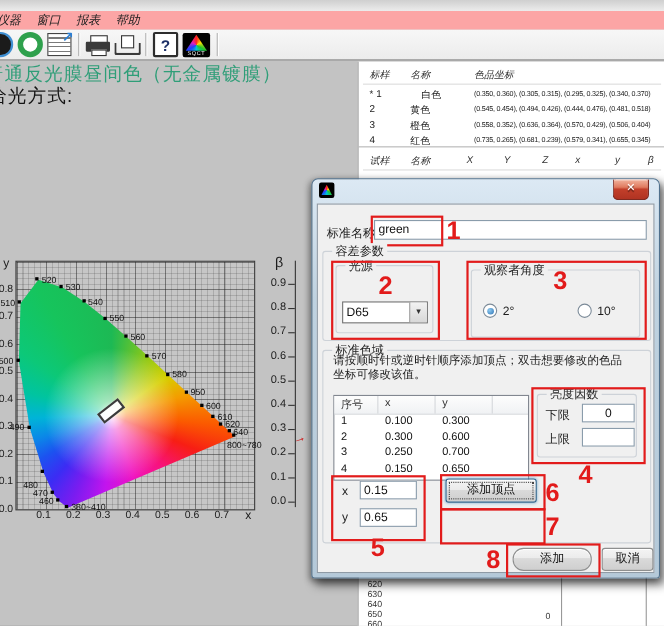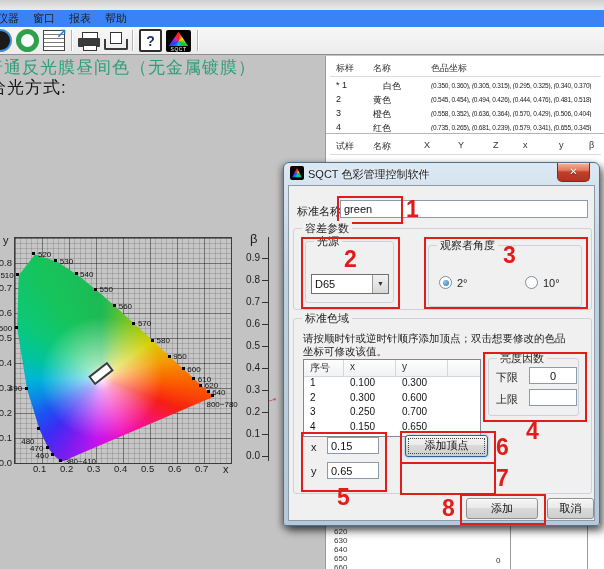--- a/index.html
+++ b/index.html
@@ -1,21 +1,21 @@
 <!DOCTYPE html>
 <html><head>
 <meta charset="utf-8">
 <style>
   html,body{margin:0;padding:0;background:#555;}
   .screen{position:relative;width:604px;height:569px;overflow:hidden;background:#c3c3c3;
           font-family:"Liberation Sans","DejaVu Sans",sans-serif;color:#111;}
   .abs{position:absolute;}
   
   .win-top{left:0;top:0;width:604px;height:10px;background:linear-gradient(#cicic i,#ededed);background:linear-gradient(#cfcfcf,#ececec);}
-  .menubar{left:0;top:10px;width:604px;height:17px;background:#3b82f6;display:flex;align-items:center;}
+  .menubar{left:0;top:10px;width:604px;height:17px;background:#fca5a5;display:flex;align-items:center;font-style:italic;}
   .menu-item{font-size:11px;color:#222;padding:1px 7px;white-space:nowrap;}
   .menu-item:first-child{margin-left:-10px;}
   .toolbar{left:0;top:27px;width:604px;height:27px;background:linear-gradient(#f7f7f7,#ececec);
            border-bottom:1px solid #8f8f8f;display:flex;align-items:center;}
   .tb-sep{width:1px;height:21px;background:#b3b3b3;margin:0 4px;box-shadow:1px 0 0 #fff;}
   .ico{position:relative;margin:0 2px;flex:none;}
   .ico-c1{width:19px;height:19px;border-radius:50%;background:#1b1b1b;border:2px solid #3f8fd2;margin-left:-11px;}
   .ico-c2{width:13px;height:13px;border-radius:50%;background:#fff;border:5px solid #2fa14d;}
   .ico-doc{width:20px;height:19px;background:#fff;border:1px solid #444;
            background-image:repeating-linear-gradient(to bottom,transparent 0 3px,#7a7a7a 3px 4px);}
@@ -32,21 +32,21 @@
   .mini-logo{background:#000;border-radius:2px;overflow:hidden;}
   .ico-sqct{width:25px;height:22px;}
   .logo-tri{position:absolute;inset:1px;background:conic-gradient(from 0deg,#ff2020,#ffe000,#20c030,#00c8d0,#2040ff,#e020c0,#ff2020);
             clip-path:polygon(50% 6%,92% 78%,8% 78%);}
   .logo-txt{position:absolute;left:0;right:0;bottom:0;text-align:center;font-size:5px;color:#fff;line-height:6px;letter-spacing:.5px;}
   
   .h-green{font-size:17px;color:#2f9e78;white-space:nowrap;letter-spacing:1px;}
   .h-sub{font-size:17px;color:#141414;white-space:nowrap;letter-spacing:1px;}
   
   .right-panel{left:325px;top:56px;width:279px;height:513px;background:#fff;border-left:1px solid #9a9a9a;}
-  .tbl-head{position:absolute;font-size:9px;color:#333;white-space:nowrap;}
+  .tbl-head{position:absolute;font-size:9px;color:#333;white-space:nowrap;font-style:italic;}
   .tbl-cell{position:absolute;font-size:9px;color:#222;white-space:nowrap;}
   .coords{font-size:6.5px;letter-spacing:-0.2px;color:#222;}
   .hrule{position:absolute;height:1px;background:#c9c9c9;}
   .vrule{position:absolute;width:1px;background:#8f8f8f;}
   .spec-val{position:absolute;font-size:8px;color:#333;}
   
   .plot{left:14px;top:237px;width:216px;height:225px;background:#c6c6c6;border:1px solid #3c3c3c;
         background-image:
          repeating-linear-gradient(to right, rgba(25,25,25,.38) 0 1px, transparent 1px 27px),
          repeating-linear-gradient(to bottom, rgba(25,25,25,.38) 0 1px, transparent 1px 25px),
@@ -270,21 +270,20 @@
       <div class="beta-dash" style="left: 262px; top: 456px;"></div>
     </div>
   <div class="abs marker"></div>
   <div class="abs beta-line"></div>
   <div class="abs red-arrow">→</div>
 
   <div class="abs dialog">
     <span class="dlg-ico mini-logo">
         <span class="logo-tri"></span>
       </span>
-    <div class="dlg-title">SQCT 色彩管理控制软件</div>
     <div class="dlg-close">✕</div>
 
     <div class="dlg-body">
       <div class="lab" style="left:8px;top:18px;">标准名称:</div>
       <div class="inp" style="left:51px;top:14px;width:240px;height:16px;">green</div>
       <div class="redbox" style="left:48px;top:10px;width:62px;height:24px;"></div>
       <div class="rednum" style="left:117px;top:12px;">1</div>
 
       <div class="grp" style="left:4px;top:42px;width:297px;height:80px;">
         <span>容差参数</span>
@@ -310,21 +309,21 @@
       <div class="radio-wrap" style="left:236px;top:90px;">
         <span class="radio"></span>
         <span>10°</span>
       </div>
       <div class="redbox" style="left:135px;top:51px;width:160px;height:68px;"></div>
       <div class="rednum" style="left:214px;top:58px;">3</div>
 
       <div class="grp" style="left:4px;top:132px;width:297px;height:174px;">
         <span>标准色域</span>
       </div>
-      <div class="note" style="left:14px;top:146px;width:268px;">请按顺时针或逆时针顺序添加顶点；双击想要修改的色品坐标可修改该值。</div>
+      <div class="note" style="left:14px;top:136px;width:268px;">请按顺时针或逆时针顺序添加顶点；双击想要修改的色品坐标可修改该值。</div>
 
       <div class="vtx" style="left:14px;top:173px;width:176px;height:76px;" id="vtx-table">
           <div class="vtx-head">
             <div style="width: 40px;">序号</div>
             <div style="width: 52px;">x</div>
             <div style="width: 52px;">y</div>
             <div style="flex: 1 1 0%; border-right: none;"></div>
           </div>
           <div class="vtx-row">
             <div style="width: 40px;">1</div>
@@ -365,20 +364,20 @@
       <div class="redbox" style="left:12px;top:246px;width:82px;height:56px;"></div>
       <div class="rednum" style="left:48px;top:300px;">5</div>
 
       <div class="btn focused" style="left:116px;top:249px;width:81px;height:20px;line-height:19px;">添加顶点</div>
       <div class="redbox" style="left:111px;top:245px;width:92px;height:29px;"></div>
       <div class="rednum" style="left:207px;top:250px;">6</div>
 
       <div class="redbox" style="left:111px;top:276px;width:92px;height:29px;"></div>
       <div class="rednum" style="left:207px;top:281px;">7</div>
 
-      <div class="btn" style="left:177px;top:312px;width:70px;height:19px;line-height:18px;">添加</div>
+      <div class="btn" style="left:177px;top:312px;width:70px;height:19px;line-height:18px;border-radius:10px;">添加</div>
       <div class="redbox" style="left:171px;top:308px;width:82px;height:27px;"></div>
       <div class="rednum" style="left:153px;top:311px;">8</div>
       <div class="btn" style="left:258px;top:312px;width:45px;height:19px;line-height:18px;">取消</div>
     </div>
   </div>
 
 </div>
 
 </body></html>

